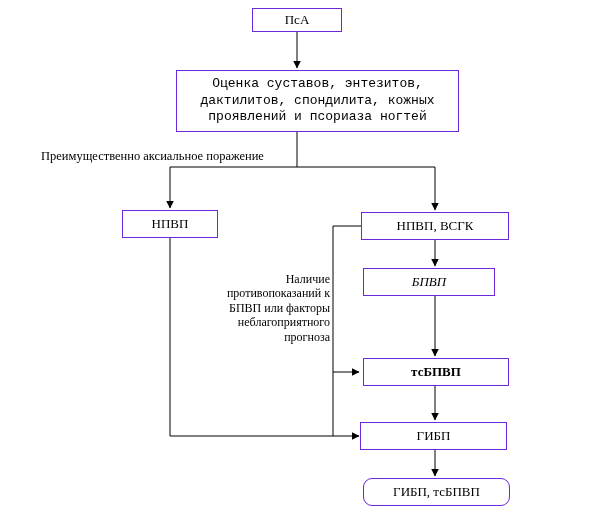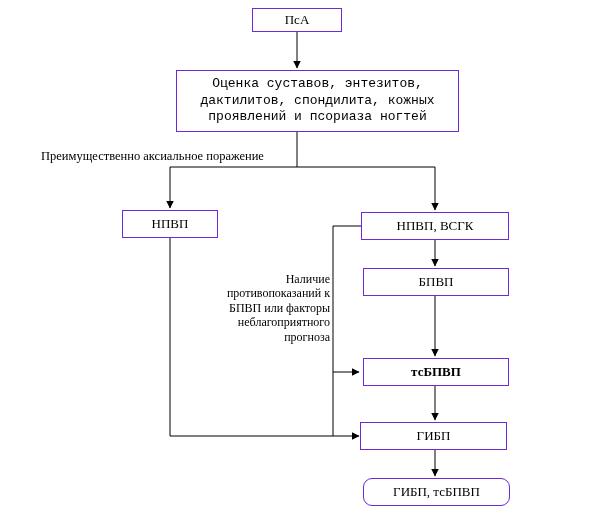--- a/index.html
+++ b/index.html
@@ -30,21 +30,21 @@
     justify-content: center;
     text-align: center;
     font-size: 13px;
     line-height: 1.3;
     color: #000;
   }
   .n-psa        { left: 252px; top: 8px;   width: 90px;  height: 24px; }
   .n-assessment { left: 176px; top: 70px;  width: 283px; height: 62px; padding: 12px 10px; font-family: Liberation Mono, monospace; }
   .n-nsaid      { left: 122px; top: 210px; width: 96px;  height: 28px; }
   .n-nsaid-gc   { left: 361px; top: 212px; width: 148px; height: 28px; }
-  .n-dmard      { left: 363px; top: 268px; width: 146px; height: 28px; }
+  .n-dmard      { left: 363px; top: 268px; width: 132px; height: 28px; font-style: italic; }
   .n-tsdmard    { left: 363px; top: 358px; width: 146px; height: 28px; font-weight: bold; }
   .n-bdmard     { left: 360px; top: 422px; width: 147px; height: 28px; align-items: center; }
   .n-bdmard-ts  { left: 363px; top: 478px; width: 147px; height: 28px; border-radius: 9px; }
   .branch-label {
     position: absolute;
     font-size: 12.5px;
     white-space: nowrap;
     color: #000;
   }
   .l-axial      { left: 5px;   top: 149px; margin-left: 36px; }

